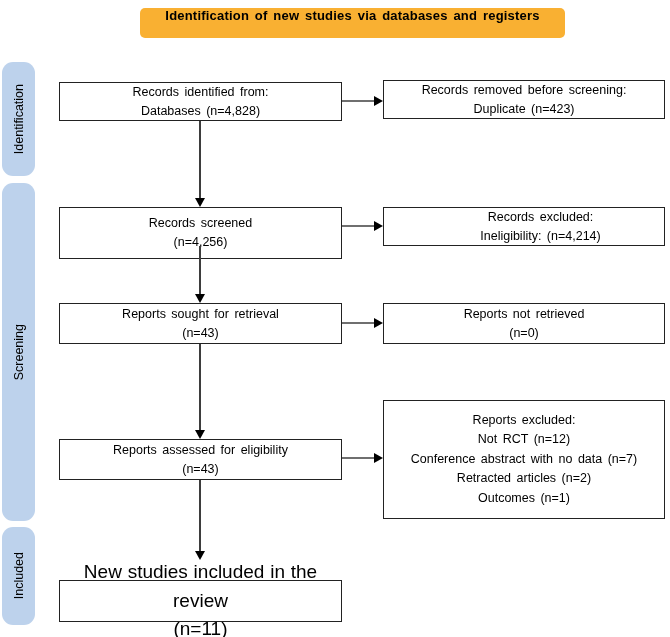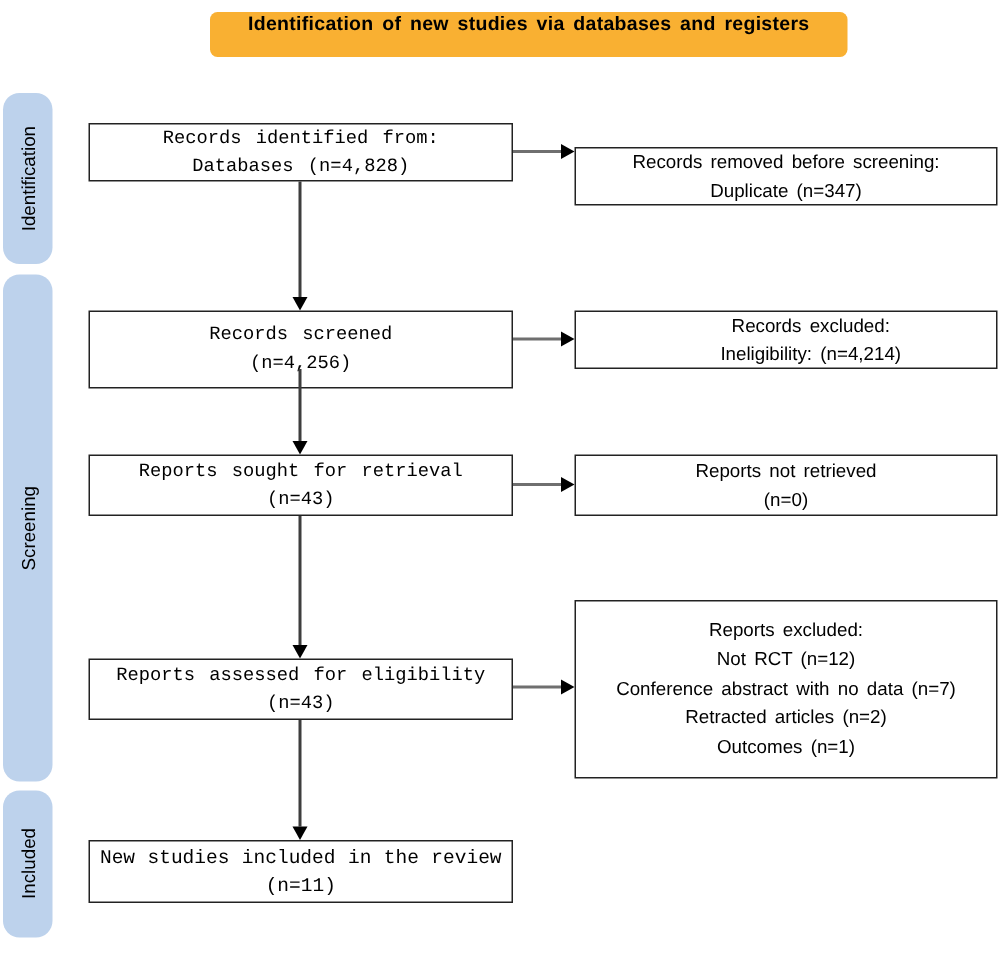--- a/index.html
+++ b/index.html
@@ -49,28 +49,28 @@
     background: #fff;
     border: 1.6px solid #222;
     display: flex; flex-direction: column;
     align-items: center; justify-content: center;
     text-align: center;
     font-size: 12.5px;
     line-height: 1.5;
     word-spacing: 2px;
     padding: 2px 6px;
   }
-  .col-left  { left: 59px;  width: 283px; font-family: Liberation Mono, monospace; }
+  .col-left  { left: 59px;  width: 283px; }
   .col-right { left: 383px; width: 282px; }
   .box-l1 { top: 82px;  height: 39px; }
   .box-l2 { top: 207px; height: 52px; }
   .box-l3 { top: 303px; height: 41px; }
   .box-l4 { top: 439px; height: 41px; }
-  .box-l5 { top: 560px; height: 42px; font-size: 13px; word-spacing: 0.5px; }
-  .box-r1 { top: 98px;  height: 39px; text-align: center; }
+  .box-l5 { top: 580px; height: 42px; font-size: 19px; word-spacing: 0.5px; }
+  .box-r1 { top: 80px;  height: 39px; text-align: center; }
   .box-r2 { top: 207px; height: 39px; padding-left: 39px; }
   .box-r3 { top: 303px; height: 41px; }
   .box-r4 { top: 400px; height: 119px; line-height: 1.55; }
   .varrow {
     position: absolute;
     left: 194px; width: 12px;
     display: flex; flex-direction: column; align-items: center;
   }
   .varrow .shaft { width: 1.6px; flex: 1; background: #3d3d3d; }
   .varrow .head {
@@ -118,21 +118,21 @@
   <div class="side side-included">
     <span>Included</span>
   </div>
 
   <div class="box col-left box-l1">
     <div>Records identified from:</div>
     <div>Databases (n=4,828)</div>
   </div>
   <div class="box col-right box-r1">
     <div>Records removed before screening:</div>
-    <div>Duplicate (n=347)</div>
+    <div>Duplicate (n=423)</div>
   </div>
 
   <div class="box col-left box-l2">
     <div>Records screened</div>
     <div>(n=4,256)</div>
   </div>
   <div class="box col-right box-r2">
     <div>Records excluded:</div>
     <div>Ineligibility: (n=4,214)</div>
   </div>

